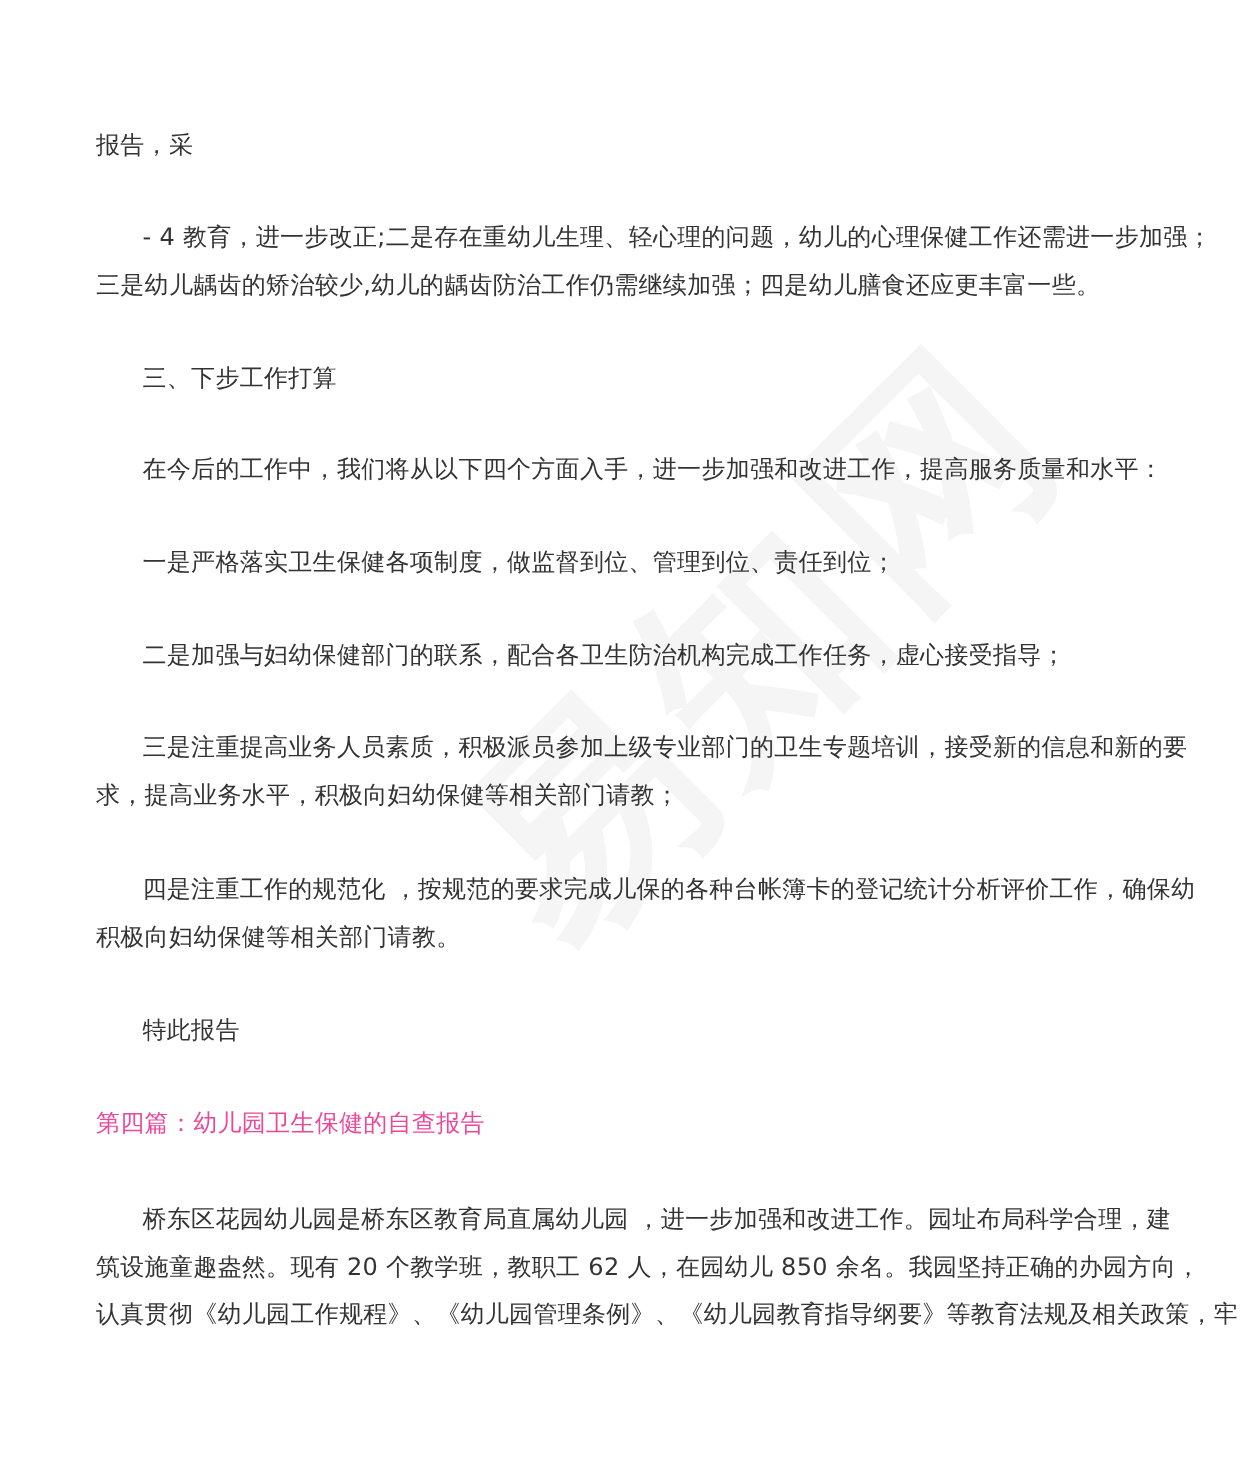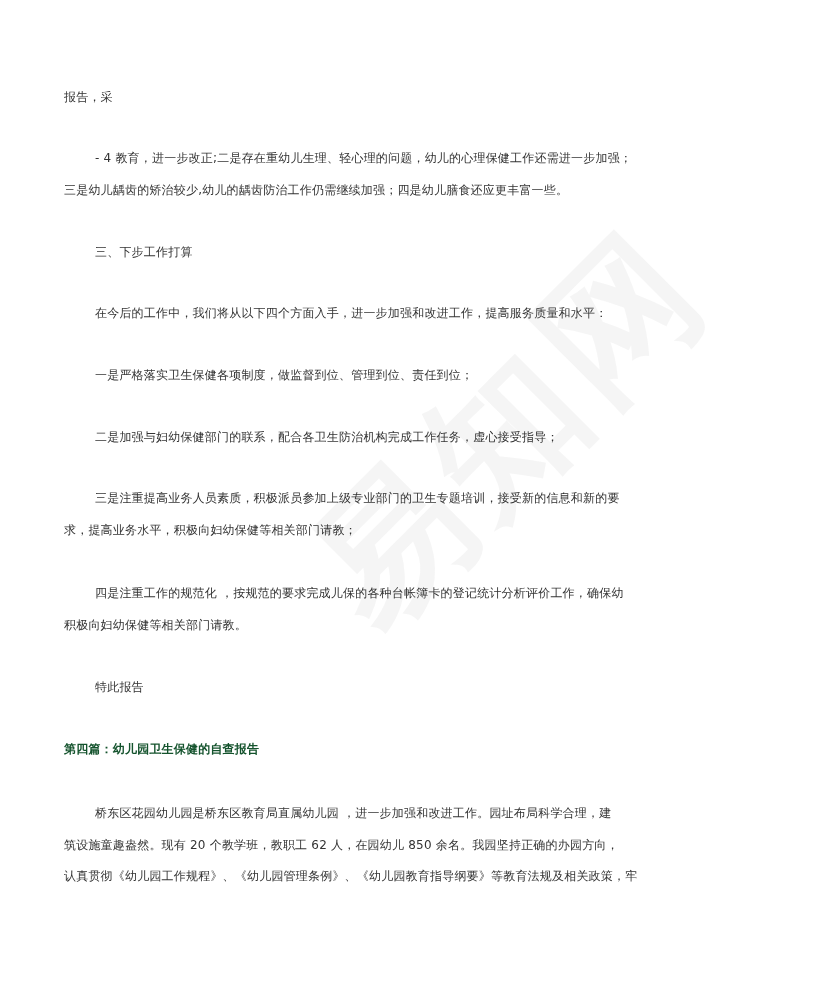--- a/index.html
+++ b/index.html
@@ -17,29 +17,29 @@
     }
     .page {
       position: absolute;
       left: 0; top: 0;
       width: 830px;
       height: 986px;
     }
     .line {
       position: absolute;
       left: 64px;
-      font-size: 12px;
+      font-size: 16px;
       line-height: 20px;
       white-space: nowrap;
       letter-spacing: 0.2px;
     }
     .indent { left: 95px; }
     .bold {
-      font-weight: bold;
-      color: #14532d;
+      font-weight: normal;
+      color: #ec4899;
     }
     .watermark {
       position: absolute;
       left: 270px;
       top: 330px;
       font-size: 150px;
       font-weight: bold;
       color: rgba(200,200,200,0.18);
       transform: rotate(-45deg);
       transform-origin: center;

